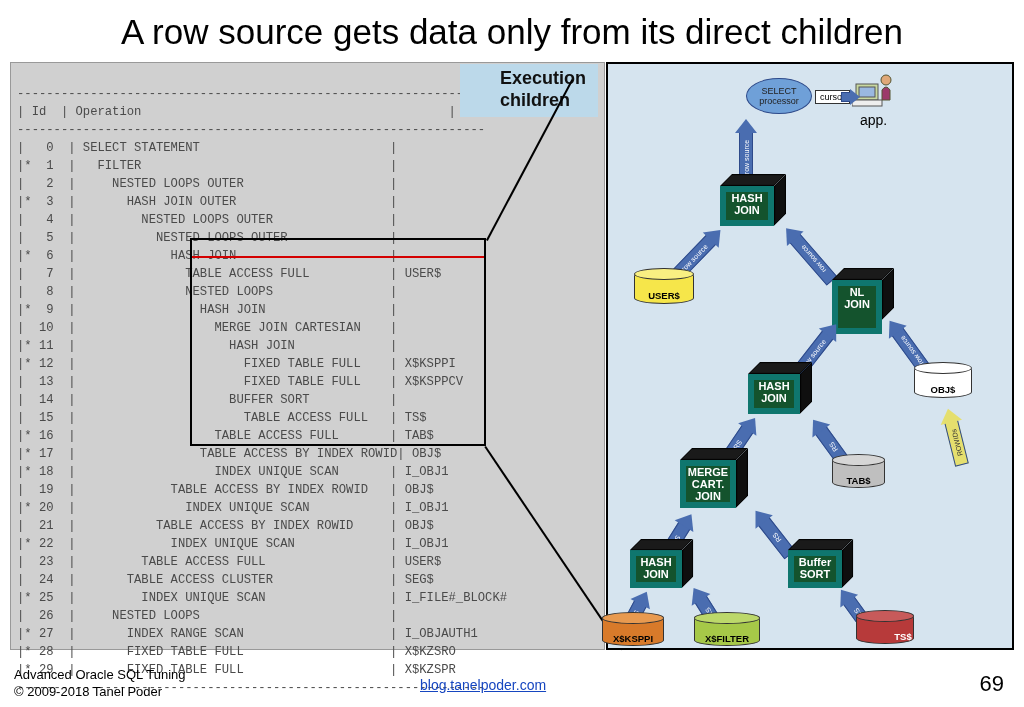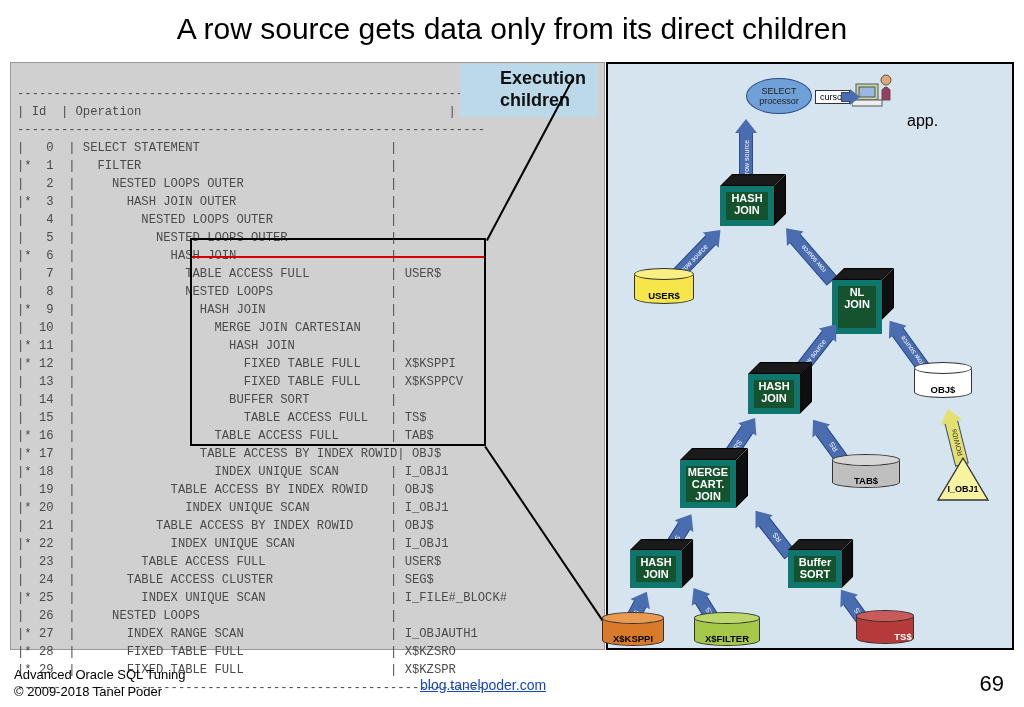--- a/index.html
+++ b/index.html
@@ -6,21 +6,21 @@
   body {
     width: 1024px;
     height: 707px;
     background: #fff;
     font-family: Arial, Helvetica, sans-serif;
     position: relative;
     overflow: hidden;
   }
   .title {
     text-align: center;
-    font-size: 30px;
+    font-size: 35px;
     padding: 12px 0 8px 0;
     font-weight: normal;
   }
   .plan-box {
     position: absolute;
     left: 10px;
     top: 62px;
     width: 595px;
     height: 588px;
     background: #d0d0d0;
@@ -257,21 +257,21 @@
   </div>
   <div class="cursor-box" style="left:207px; top:26px;"><span>cursor</span></div>
 
   <svg style="position:absolute; left:244px; top:6px;" width="44" height="40" viewBox="0 0 44 40">
     <rect x="4" y="14" width="22" height="16" fill="#c8d8a0" stroke="#555"></rect>
     <rect x="7" y="17" width="16" height="10" fill="#9ab8e0" stroke="#555"></rect>
     <rect x="0" y="30" width="30" height="6" fill="#eee" stroke="#555"></rect>
     <circle cx="34" cy="10" r="5" fill="#e0a878" stroke="#553"></circle>
     <path d="M30 20 q4 -6 8 0 v10 h-8 z" fill="#9c3a6a" stroke="#553"></path>
   </svg>
-  <div style="position:absolute; left:252px; top:48px; font-size:16px;margin-left:47px;"><span>app.</span></div>
+  <div style="position:absolute; left:252px; top:48px; font-size:14px;"><span>app.</span></div>
 
   <div class="arrow" style="left:233px; top:28px; width:10px; transform:rotate(0deg);">
     <div class="shaft" style="width:10px; height:10px;"></div>
     <div class="head" style="border-left-width:10px; border-top-width:8px; border-bottom-width:8px; top:-3px; right:-9px;"></div>
   </div>
 
   <div class="arrow" style="left:138px; top:112px; transform:rotate(-90deg);">
     <div class="shaft" style="width:52px;">
         <span>row source</span>
       </div>
@@ -333,26 +333,20 @@
       <div class="lid" style="background:#fff;"></div>
     <span>OBJ$</span>
   </div>
 
   <div class="arrow" style="left:354px; top:394px; transform:rotate(-104deg);">
     <div class="shaft" style="width:46px; background:#e5df6e; color:#333;">
         <span>ROWIDs</span>
       </div>
     <div class="head" style="border-left-color:#e5df6e;"></div>
   </div>
-  <div style="position:absolute; left:326px; top:390px; width:58px; height:54px;">
-    <svg width="58" height="54">
-        <polygon points="29,4 54,46 4,46" fill="#f7f3a0" stroke="#333" stroke-width="1.4"></polygon>
-      </svg>
-    <span style="position:absolute; left:0; top:30px; width:58px; text-align:center; font-size:9px; font-weight:bold;">I_OBJ1</span>
-  </div>
 
   <div class="box3d" style="left:140px; top:310px;">
     <div class="top" style="width:52px; height:12px; top:-12px; left:0;"></div>
     <div class="side" style="width:12px; height:40px; left:52px; top:0;"></div>
     <div class="front" style="width:52px; height:40px;">
         <span style="white-space:pre-line;">HASH
 JOIN</span>
       </div>
   </div>
   <div class="arrow" style="left:118px; top:390px; transform:rotate(-56deg);">
@@ -361,21 +355,21 @@
       </div>
       <div class="head"></div>
   </div>
   <div class="arrow" style="left:238px; top:394px; transform:rotate(-126deg);">
     <div class="shaft" style="width:44px;">
         <span>RS</span>
       </div>
       <div class="head"></div>
   </div>
 
-  <div class="cyl" style="left:224px; top:392px; width:68px; height:32px;">
+  <div class="cyl" style="left:224px; top:392px; width:53px; height:32px;">
     <div class="body" style="background:#bfbfbf;"></div>
       <div class="lid" style="background:#d6d6d6;"></div>
     <span>TAB$</span>
   </div>
 
   <div class="box3d" style="left:72px; top:396px;">
     <div class="top" style="width:56px; height:12px; top:-12px; left:0;"></div>
     <div class="side" style="width:12px; height:48px; left:56px; top:0;"></div>
     <div class="front" style="width:56px; height:48px;">
         <span style="white-space:pre-line;">MERGE

